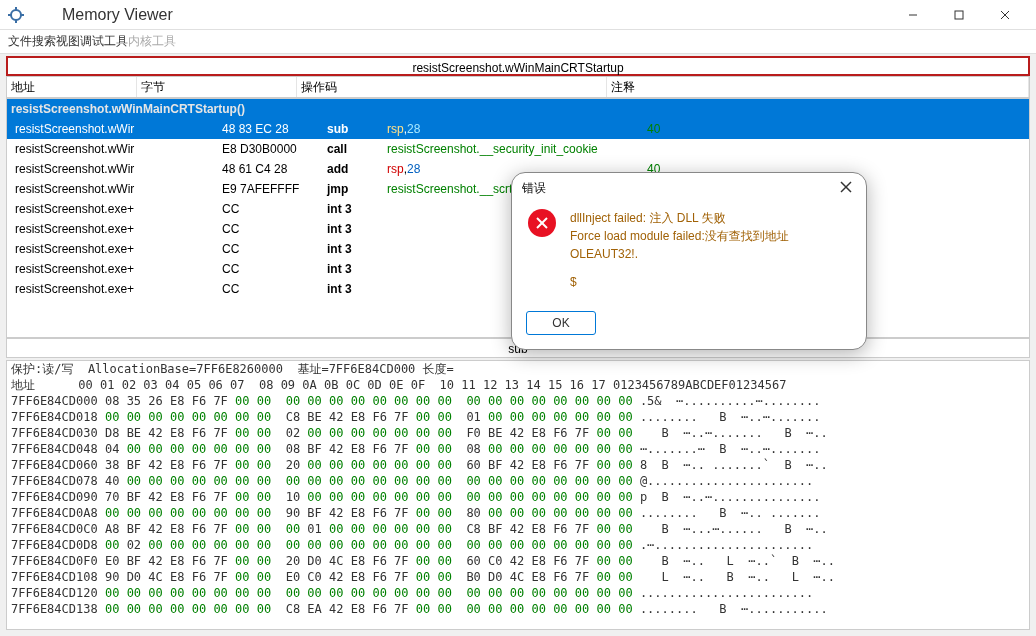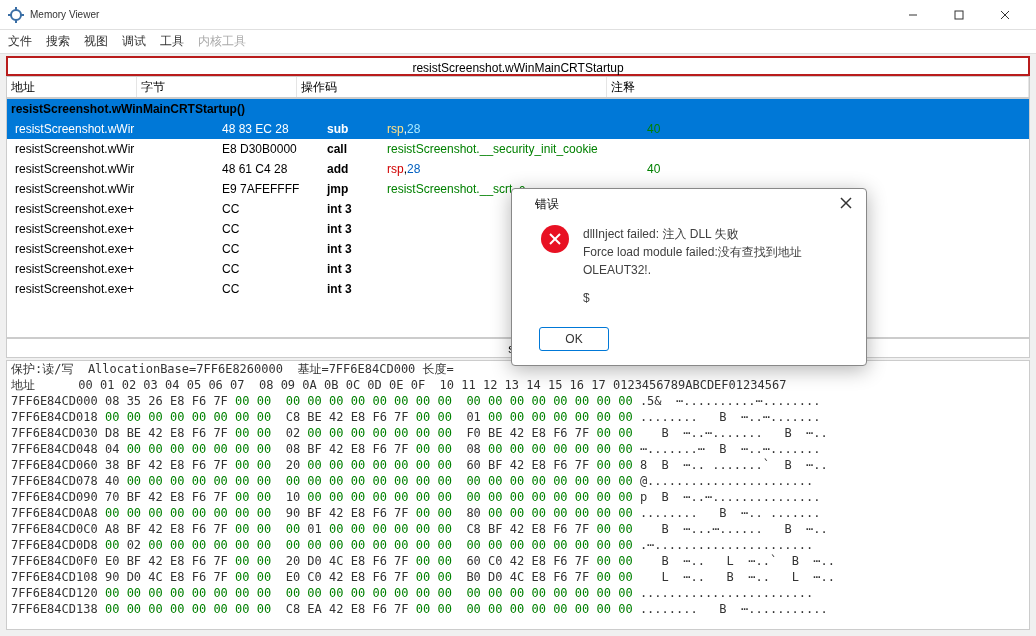--- a/index.html
+++ b/index.html
@@ -1,54 +1,54 @@
 <!DOCTYPE html>
 <html><head>
 <meta charset="utf-8">
 <style>
 * { margin:0; padding:0; box-sizing:border-box; }
 body { font-family:"Segoe UI","Microsoft YaHei",sans-serif; font-size:12px; background:#f0f0f0; overflow:hidden; width:1036px; height:636px; position:relative; }
 .titlebar { height:30px; background:#fff; display:flex; align-items:center; padding:0 8px; border-bottom:1px solid #e0e0e0; }
 .titlebar .icon { width:16px; height:16px; margin-right:6px; }
-.titlebar .title { flex:1; font-size:10px; color:#333; }
+.titlebar .title { flex:1; font-size:16px; color:#333;margin-left:32px; }
 .winbtns { display:flex; }
 .winbtn { width:46px; height:30px; display:flex; align-items:center; justify-content:center; color:#555; }
-.menubar { height:24px; background:#fff; display:flex; align-items:center; padding:0 8px; gap:14px; border-bottom:1px solid #e0e0e0; }
+.menubar { height:24px; background:#fff; display:flex; align-items:center; padding:0 8px; border-bottom:1px solid #e0e0e0; }
 .menubar .item { color:#333; }
 .menubar .item.disabled { color:#aaa; }
 .section-title { height:20px; background:#fff; border:2px solid #b91c1c; margin:2px 6px 0 6px; text-align:center; font-size:12px; line-height:20px; }
 .headers { height:22px; border:1px solid #ccc; margin:0 6px; display:flex; background:#fff; }
 .headers .col { border-right:1px solid #e5e5e5; padding:2px 4px; }
 .disasm { margin:0 6px; border:1px solid #ccc; background:#fff; height:240px; overflow:hidden; }
 .row { display:flex; height:20px; line-height:20px; }
-.row.hl { background:#0078d7; color:#000000; font-weight:bold; padding:0 4px; }
+.row.hl { background:#0078d7; color:#e5e5e5; font-weight:bold; padding:0 4px; }
 .row .c1 { width:215px; padding-left:8px; }
 .row .c2 { width:105px; }
 .row .c3 { width:60px; font-weight:bold; }
 .row .c4 { width:260px; }
 .row .c5 { width:80px; }
 .row.sel { background:#0078d7; color:#fff; }
 .row.sel .c4 .r { color:#ffe08a; }
 .row.sel .c4 .n { color:#a8e8ff; }
 .c4 .r { color:#d00000; }
 .c4 .n { color:#0060c0; }
 .c4 .sym { color:#008000; }
 .c5 { color:#008000; }
 .midbar { height:20px; border:1px solid #ccc; margin:0 6px; background:#fff; text-align:center; line-height:20px; }
 .hexinfo { margin:2px 6px 0 6px; background:#fff; border:1px solid #ccc; height:270px; font-family:Consolas,monospace; font-size:12px; color:#333; overflow:hidden; }
 .hexinfo .line { white-space:pre; line-height:16px; padding:0 4px; }
 .hexinfo .hdr { color:#333; }
 .hexinfo .zero { color:#008000; }
-.dlg { position:absolute; left:511px; top:188px; width:356px; background:#fff; border:1px solid #888; box-shadow:0 4px 20px rgba(0,0,0,0.3); border-radius:4px;padding-left:13px; }
+.dlg { position:absolute; left:511px; top:172px; width:356px; background:#fff; border:1px solid #888; box-shadow:0 4px 20px rgba(0,0,0,0.3); border-radius:14px; }
 .dlg-title { display:flex; align-items:center; height:30px; padding:0 10px; }
 .dlg-title .t { flex:1; font-size:12px; }
 .dlg-title .x { width:20px; text-align:center; font-size:14px; }
 .dlg-body { display:flex; padding:6px 16px 12px 16px; gap:14px; }
 .dlg-icon { width:28px; height:28px; border-radius:14px; background:#e81123; display:flex; align-items:center; justify-content:center; color:#fff; flex-shrink:0; }
-.dlg-msg { font-size:12px; line-height:18px; color:#404040; }
+.dlg-msg { font-size:12px; line-height:18px; color:#a16207; }
 .dlg-foot { display:flex; justify-content:flex-start; padding:8px 14px 14px 14px; }
 .dlg-btn { min-width:70px; height:24px; border:1px solid #0078d7; background:#fff; border-radius:3px; color:#333; font-size:12px; }
 </style>
 </head>
 <body>
 
 <div class="titlebar">
   <span class="icon">
     <svg viewBox="0 0 16 16" width="16" height="16">
         <circle cx="8" cy="8" r="5" fill="none" stroke="#3a6ea5" stroke-width="2"></circle>

